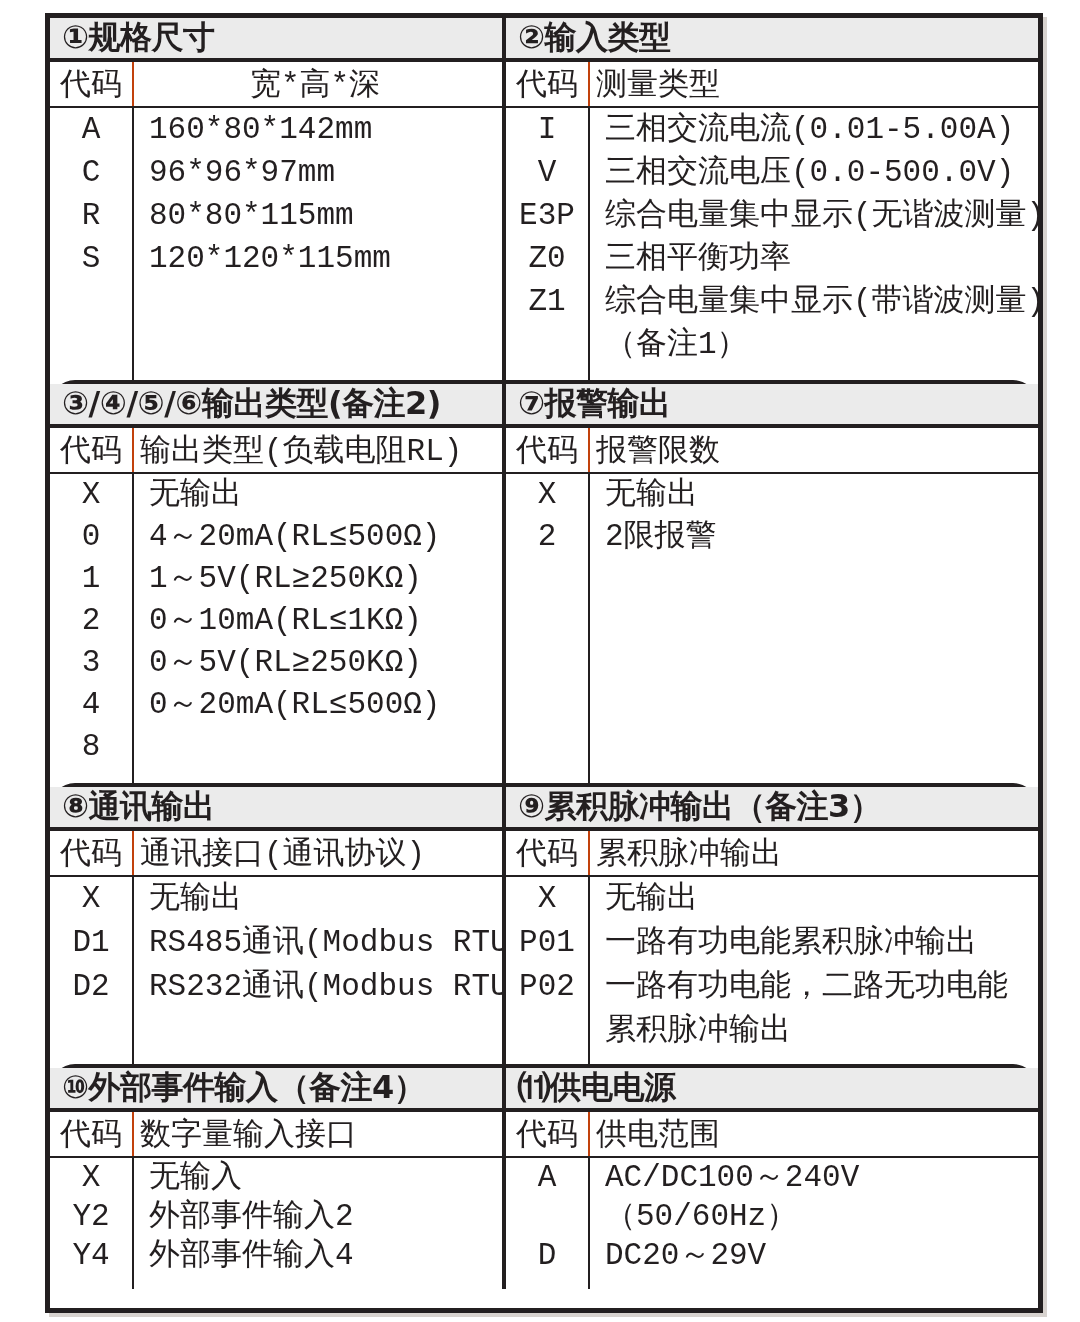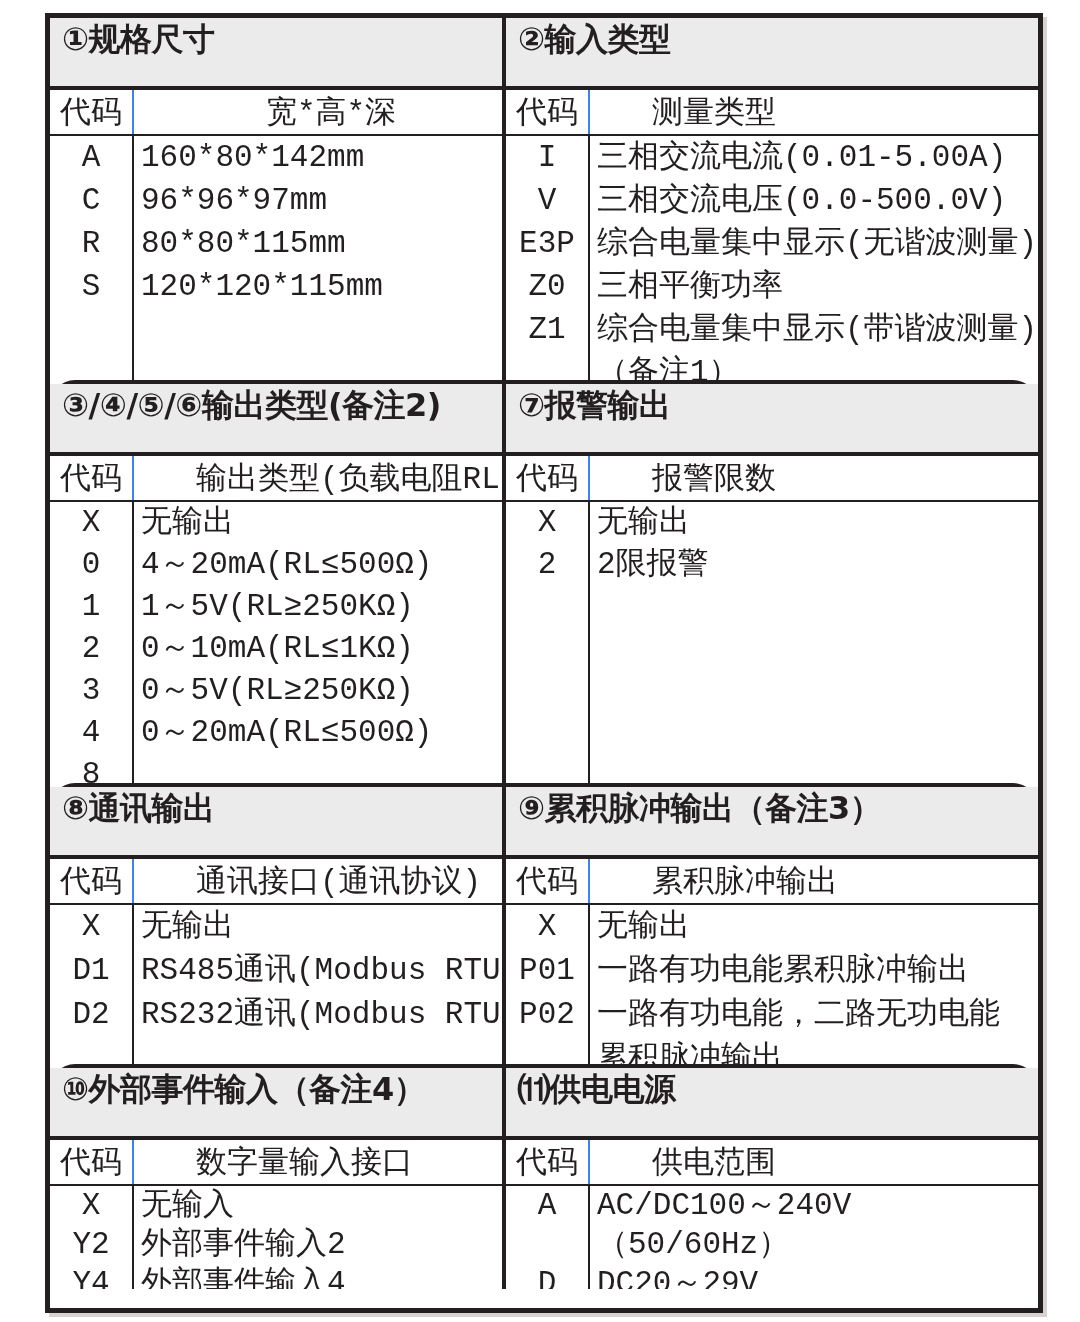--- a/index.html
+++ b/index.html
@@ -19,42 +19,42 @@
   .band + .band{ border-top:4px solid #231f20;border-radius:25px; }
   .band1{ height:362px; }
   .band2{ height:403px; }
   .band3{ height:281px; }
   .band4{ height:225px; }
 
   .half{ display:flex; flex-direction:column; overflow:hidden; }
   .half.right{ border-left:4px solid #231f20; }
 
   .ttl{
-    height:72px; background:#ebebeb;
+    height:44px; background:#ebebeb;
     border-bottom:4px solid #231f20;
-    display:flex; 
+    display:flex; align-items:center;
     padding-left:12px;
     font-family:"DejaVu Sans", sans-serif;
     font-weight:bold; font-size:32px;
     white-space:nowrap; letter-spacing:-0.5px;
   }
 
   .cols{
     height:46px; border-bottom:2px solid #231f20;
     display:grid; grid-template-columns:84px 1fr;
   }
   .code-h{
-    border-right:2px solid #3b82f6;
+    border-right:2px solid #c2410c;
     display:flex; align-items:center; justify-content:center;
   }
-  .desc-h{ display:flex; align-items:center; padding:0 18px; white-space:nowrap;margin-left:44px; }
+  .desc-h{ display:flex; align-items:center; padding:0 6px; white-space:nowrap; }
 
   .body{ flex:1; display:grid; grid-template-columns:84px 1fr; overflow:hidden; }
   .code-col{ border-right:2px solid #231f20; text-align:center; }
-  .desc-col{ padding-left:7px; }
+  .desc-col{ padding-left:15px; }
 
   .code-h,.desc-h,.line{
     font-family:"Liberation Mono","DejaVu Sans Mono",monospace;
     font-size:31px; color:#231f20;
   }
   .line{ white-space:nowrap; overflow:hidden; }
   .band1 .line{ height:43px; line-height:43px; }
   .band2 .line{ height:42px; line-height:42px; }
   .band3 .line{ height:44px; line-height:44px; }
   .band4 .line{ height:39px; line-height:39px; }

